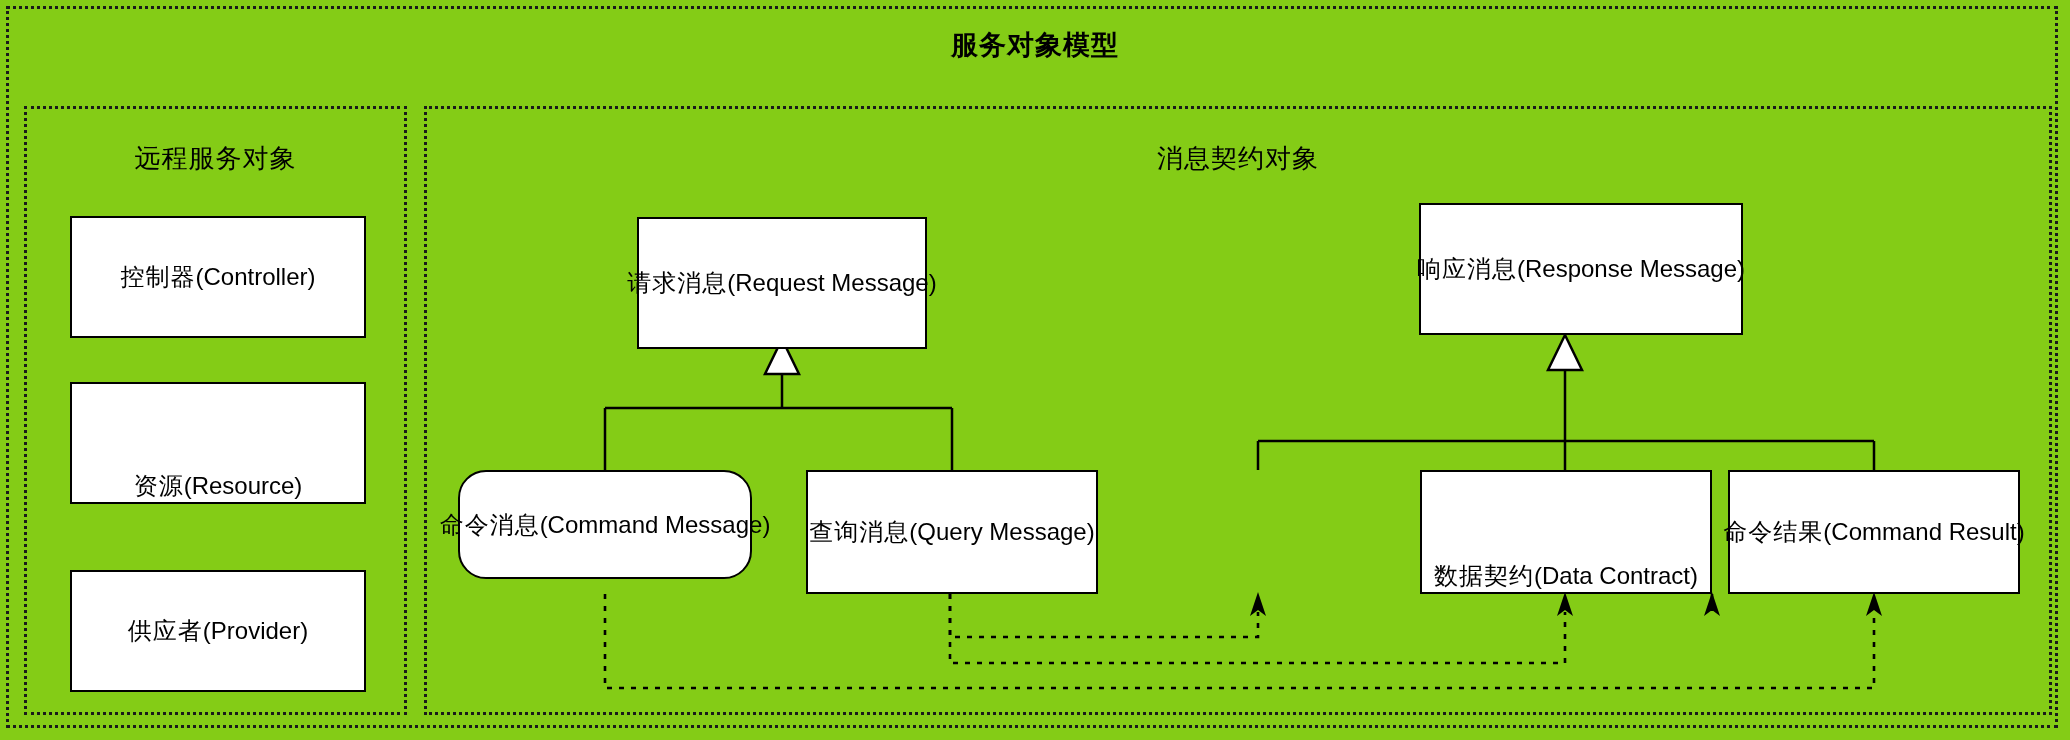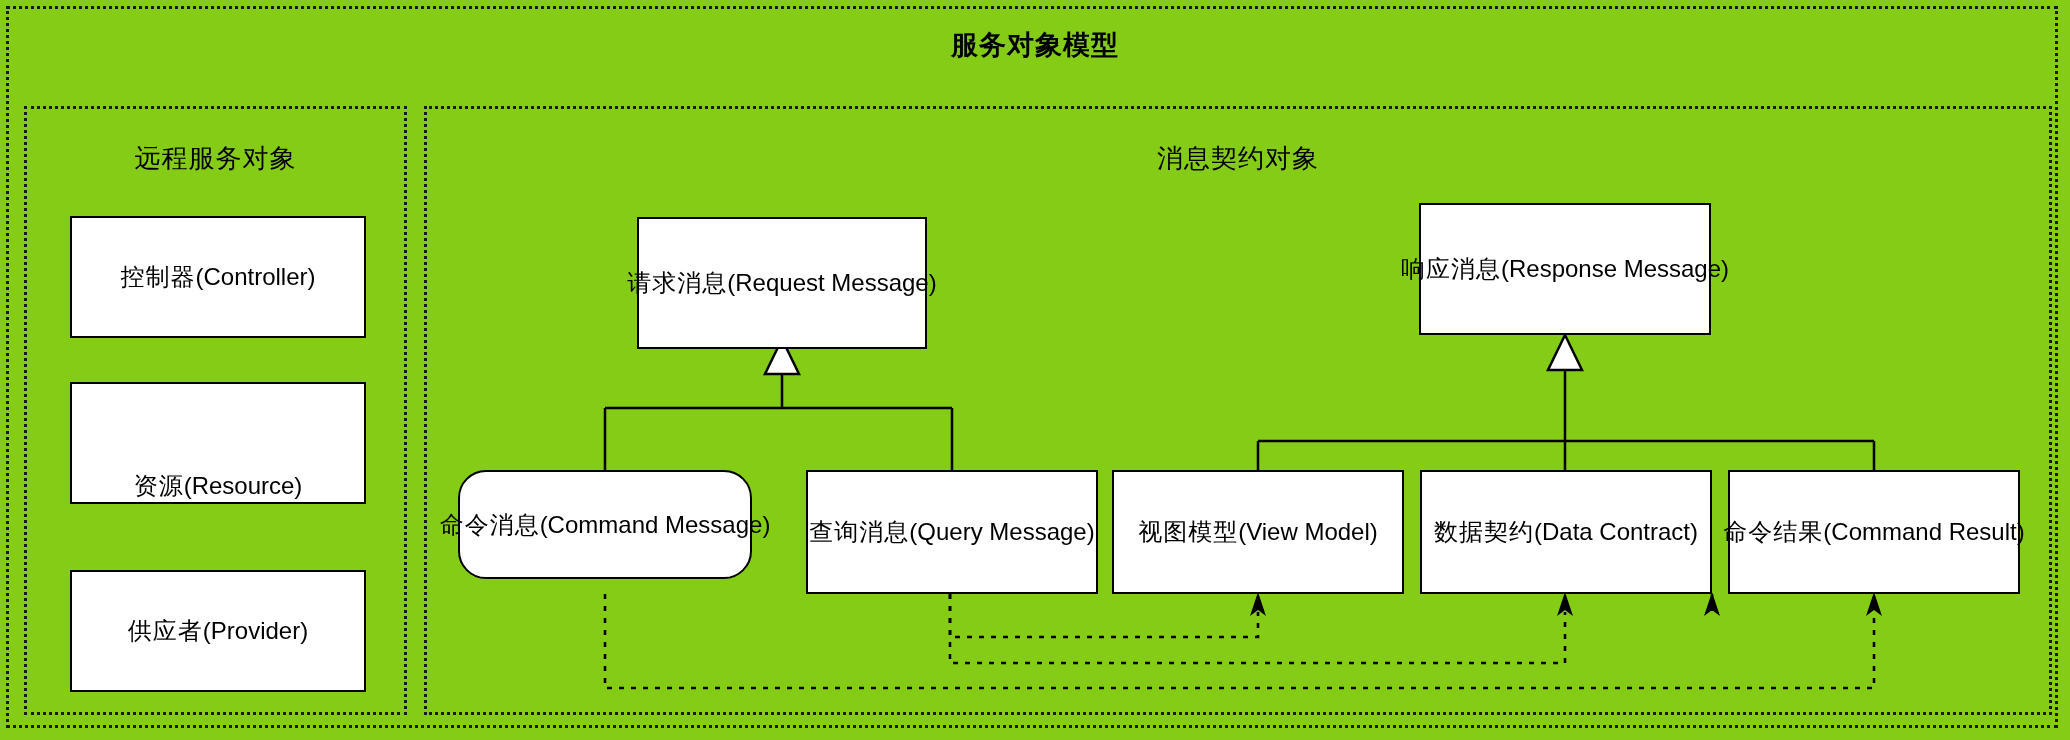--- a/index.html
+++ b/index.html
@@ -80,27 +80,27 @@
     white-space:nowrap;
   }
 
   
   #node-controller{ left:70px;  top:216px; width:296px; height:122px; }
   #node-resource  { left:70px;  top:382px; width:296px; height:122px;align-items:flex-end; }
   #node-provider  { left:70px;  top:570px; width:296px; height:122px; }
 
   
   #node-request   { left:637px;  top:217px; width:290px; height:132px; }
-  #node-response  { left:1419px; top:203px; width:292px; height:132px; }
+  #node-response  { left:1419px; top:203px; width:324px; height:132px; }
 
   
   #node-command-message{ left:458px;  top:470px; width:294px; height:109px;border-radius:28px; }
   #node-query-message  { left:806px;  top:470px; width:292px; height:124px; }
   #node-view-model     { left:1112px; top:470px; width:292px; height:124px; }
-  #node-data-contract  { left:1420px; top:470px; width:292px; height:124px; }
+  #node-data-contract  { left:1420px; top:470px; width:292px; height:124px;align-items:flex-end; }
   #node-command-result { left:1728px; top:470px; width:292px; height:124px; }
 
   
   #wires{
     position:absolute;
     left:0; top:0;
     width:2070px; height:740px;
     pointer-events:none;
     z-index:2;
   }
@@ -195,24 +195,20 @@
   <div class="node" id="node-command-message">
     <span class="cn">命令消息</span>
     <span class="en">(Command Message)</span>
   </div>
 
   <div class="node" id="node-query-message">
     <span class="cn">查询消息</span>
     <span class="en">(Query Message)</span>
   </div>
 
-  <div class="node" id="node-view-model">
-    <span class="cn">视图模型</span>
-    <span class="en">(View Model)</span>
-  </div>
 
   <div class="node" id="node-data-contract">
     <span class="cn">数据契约</span>
     <span class="en">(Data Contract)</span>
   </div>
 
   <div class="node" id="node-command-result">
     <span class="cn">命令结果</span>
     <span class="en">(Command Result)</span>
   </div>

